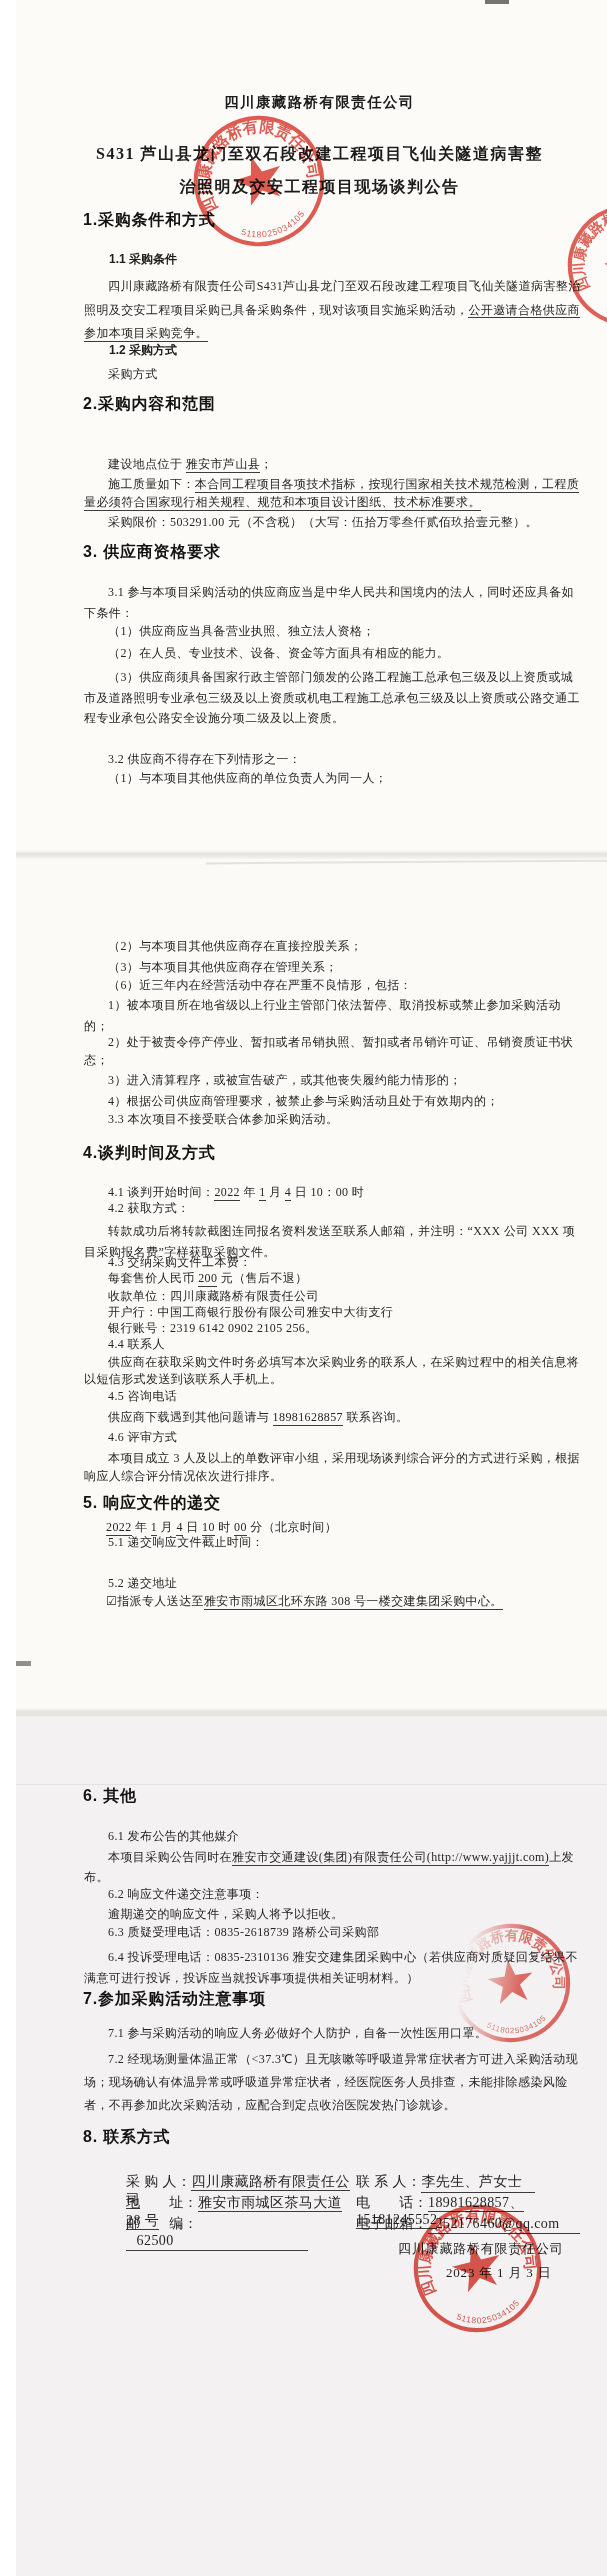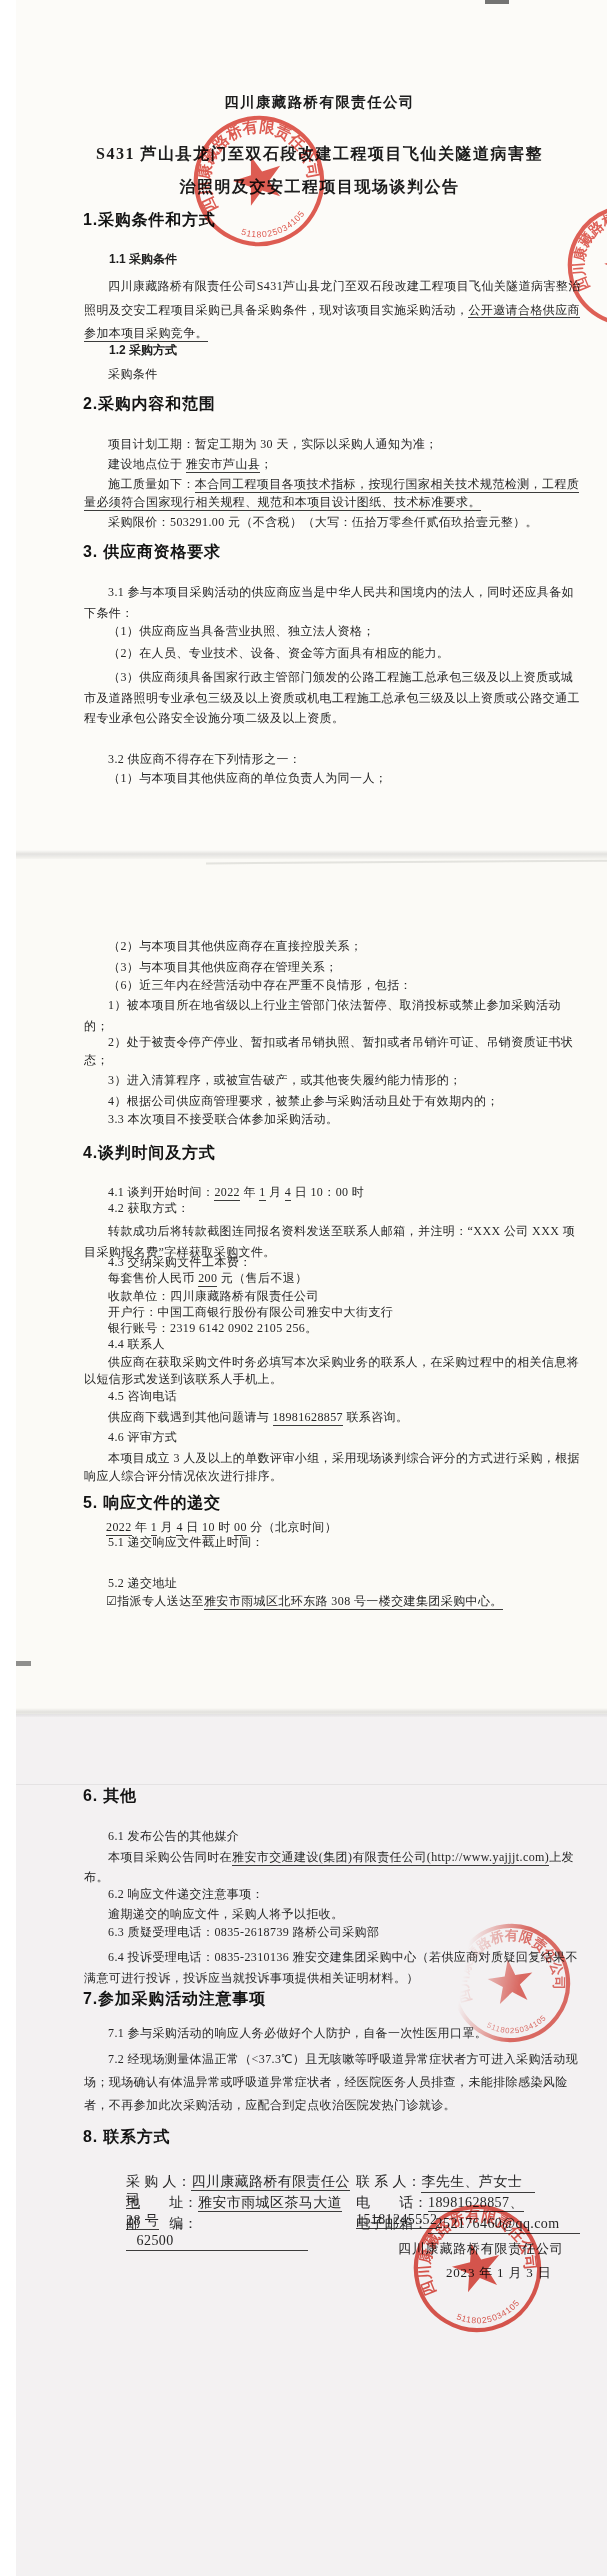--- a/index.html
+++ b/index.html
@@ -48,24 +48,23 @@
   <div class="speck" style="top:1661px;left:0;width:15px;height:4.6px;opacity:.6"></div>
 
   <div class="ttl center" style="top:93px;font-size:14.4px">四川康藏路桥有限责任公司</div>
   <div class="ttl center" style="top:144px;font-size:16px">S431 芦山县龙门至双石段改建工程项目飞仙关隧道病害整</div>
   <div class="ttl center" style="top:177px;font-size:16px">治照明及交安工程项目现场谈判公告</div>
 
   <div class="h1" style="top:210px">1.采购条件和方式</div>
   <div class="h2" style="top:251px">1.1 采购条件</div>
   <div class="ln ind" style="top:275px;line-height:23.5px"><span>四川康藏路桥有限责任公司S431芦山县龙门至双石段改建工程项目飞仙关隧道病害整治照明及交安工程项目采购已具备采购条件，现对该项目实施采购活动，</span><span class="u">公开邀请合格供应商参加本项目采购竞争。</span></div>
   <div class="h2" style="top:342px">1.2 采购方式</div>
-  <div class="ln ind" style="top:364px">采购条件</div>
+  <div class="ln ind" style="top:364px">采购方式</div>
 
   <div class="h1" style="top:394px">2.采购内容和范围</div>
-  <div class="ln ind" style="top:434px">项目计划工期：暂定工期为 30 天，实际以采购人通知为准；</div>
   <div class="ln ind" style="top:454px"><span>建设地点位于 </span><span class="u">雅安市芦山县</span><span>；</span></div>
   <div class="ln ind" style="top:475px;line-height:18px"><span>施工质量如下：</span><span class="u">本合同工程项目各项技术指标，按现行国家相关技术规范检测，工程质量必须符合国家现行相关规程、规范和本项目设计图纸、技术标准要求。</span></div>
   <div class="ln ind" style="top:512px">采购限价：503291.00 元（不含税）（大写：伍拾万零叁仟贰佰玖拾壹元整）。</div>
 
   <div class="h1" style="top:542px">3. 供应商资格要求</div>
   <div class="ln ind" style="top:582px">3.1 参与本项目采购活动的供应商应当是中华人民共和国境内的法人，同时还应具备如下条件：</div>
   <div class="ln ind" style="top:621px">（1）供应商应当具备营业执照、独立法人资格；</div>
   <div class="ln ind" style="top:643px">（2）在人员、专业技术、设备、资金等方面具有相应的能力。</div>
   <div class="ln ind" style="top:667px">（3）供应商须具备国家行政主管部门颁发的公路工程施工总承包三级及以上资质或城市及道路照明专业承包三级及以上资质或机电工程施工总承包三级及以上资质或公路交通工程专业承包公路安全设施分项二级及以上资质。</div>
   <div class="ln ind" style="top:749px">3.2 供应商不得存在下列情形之一：</div>

